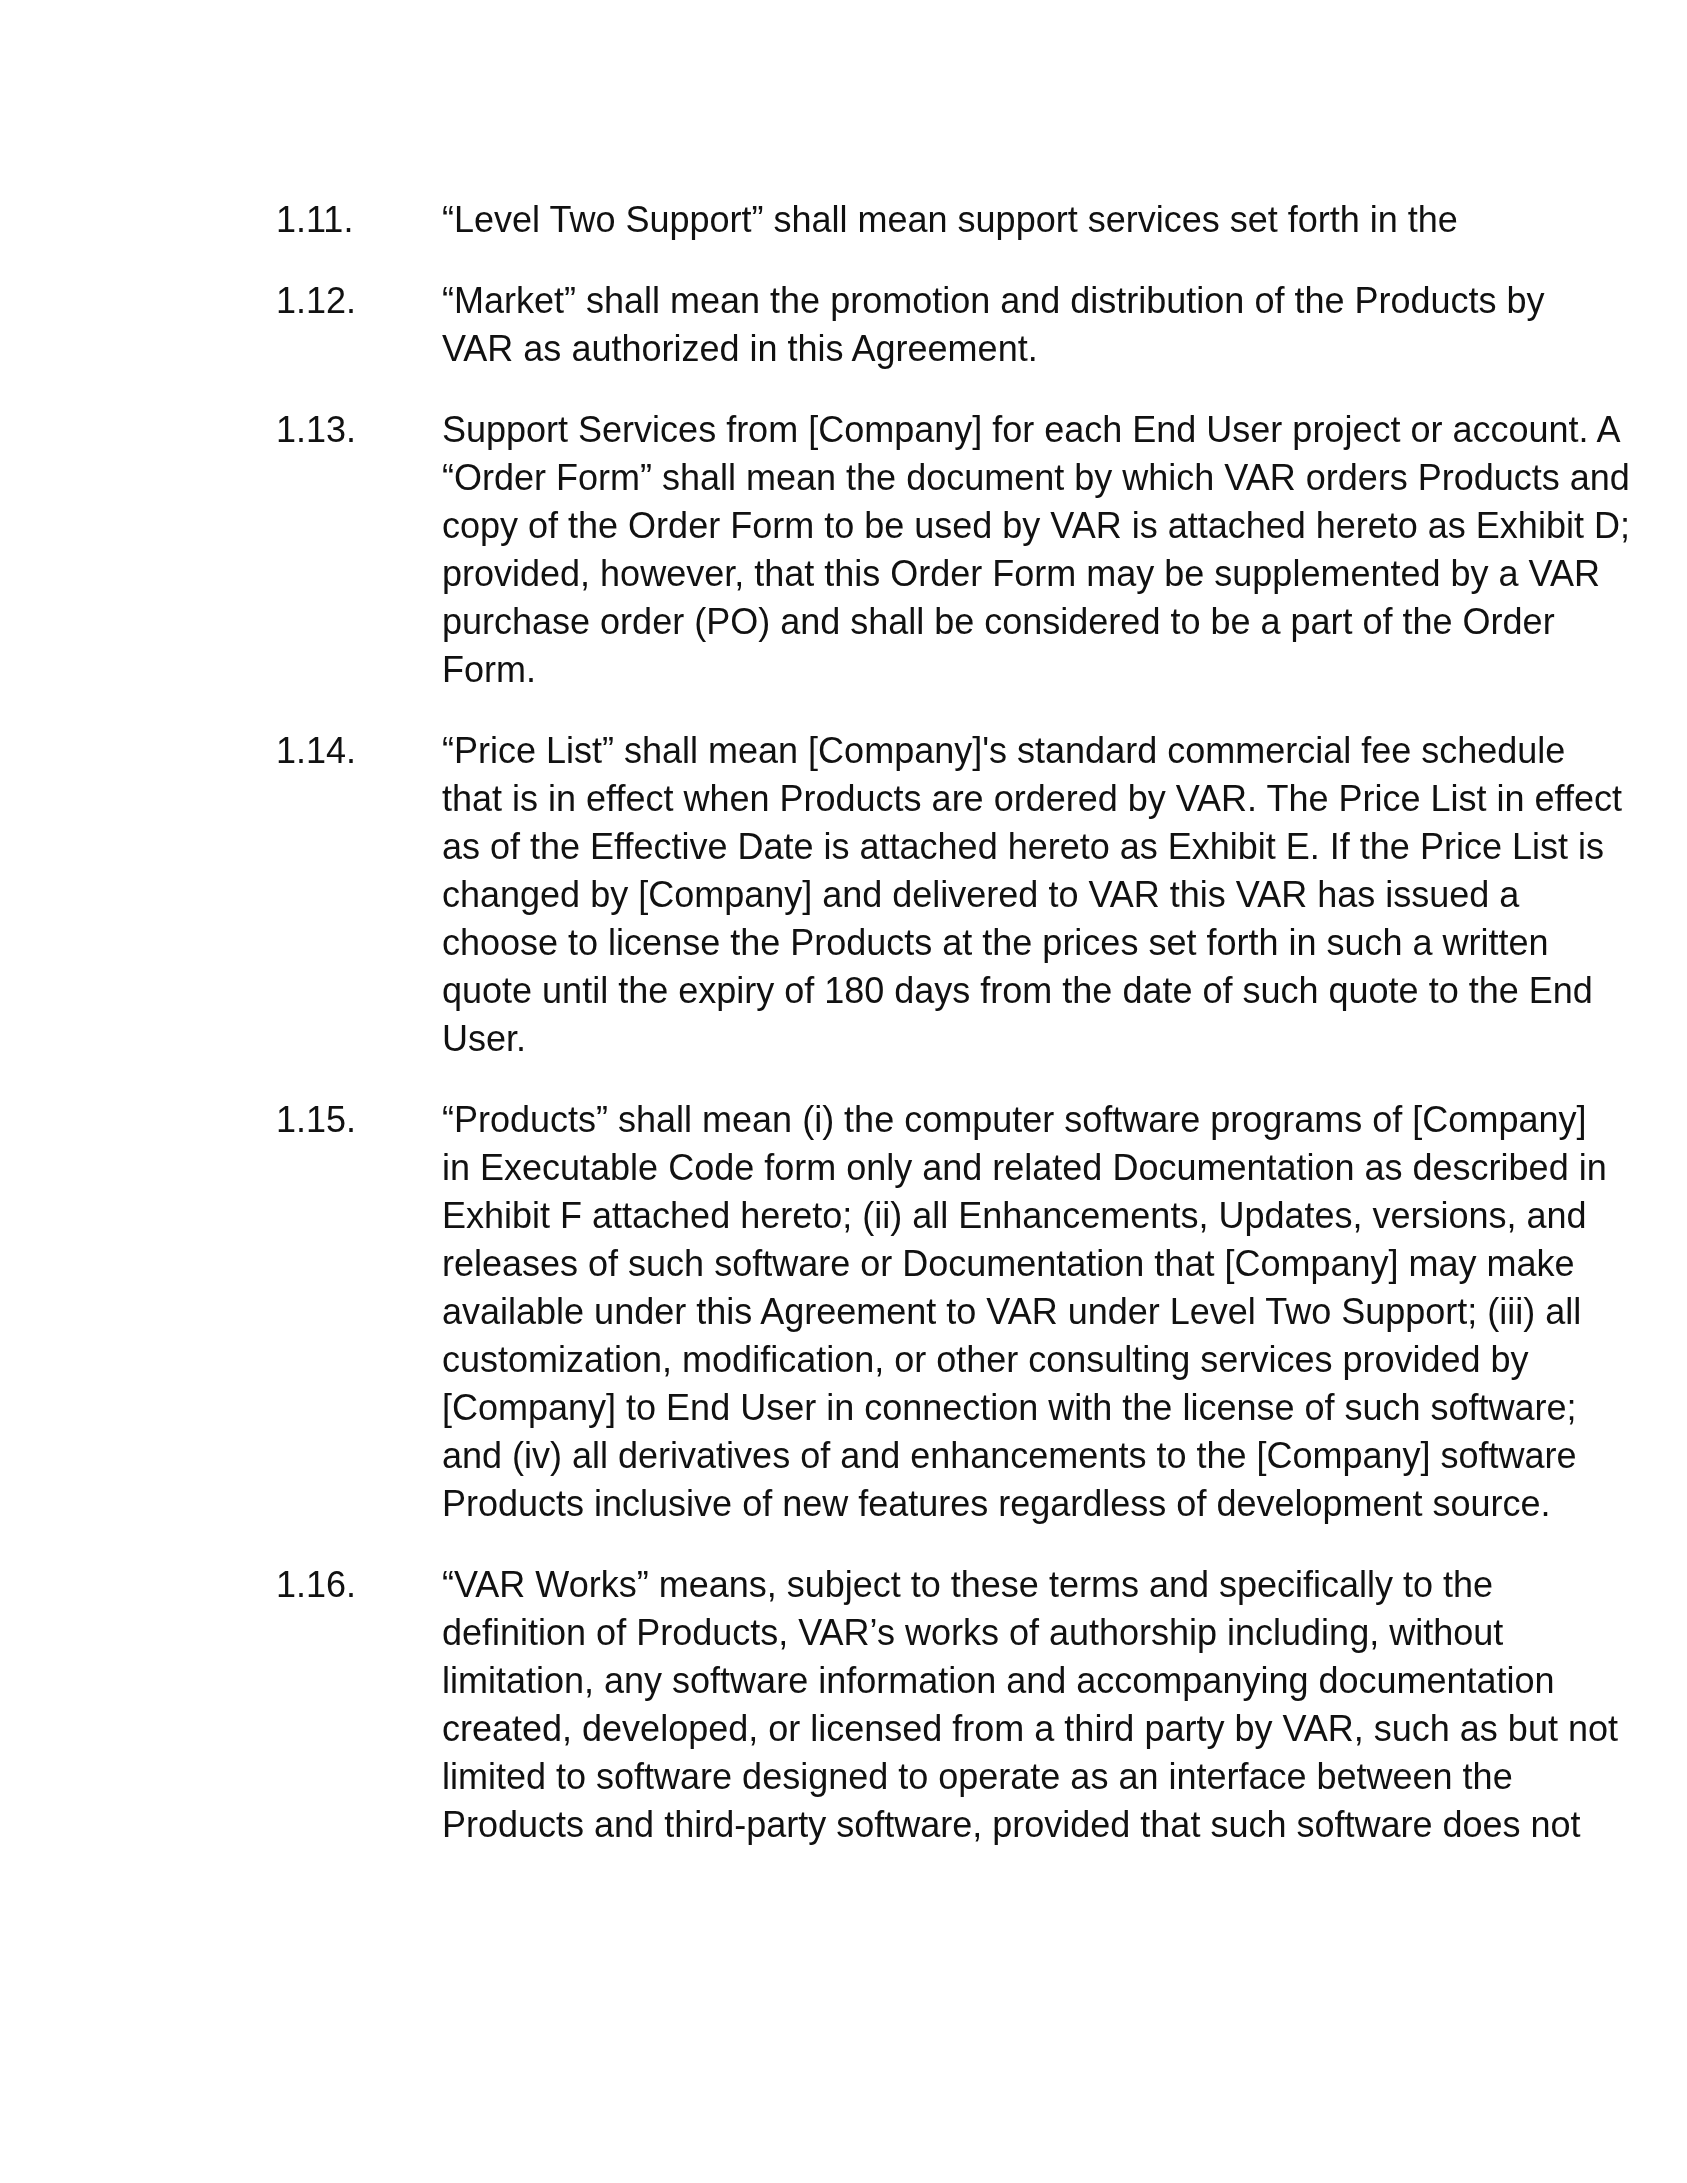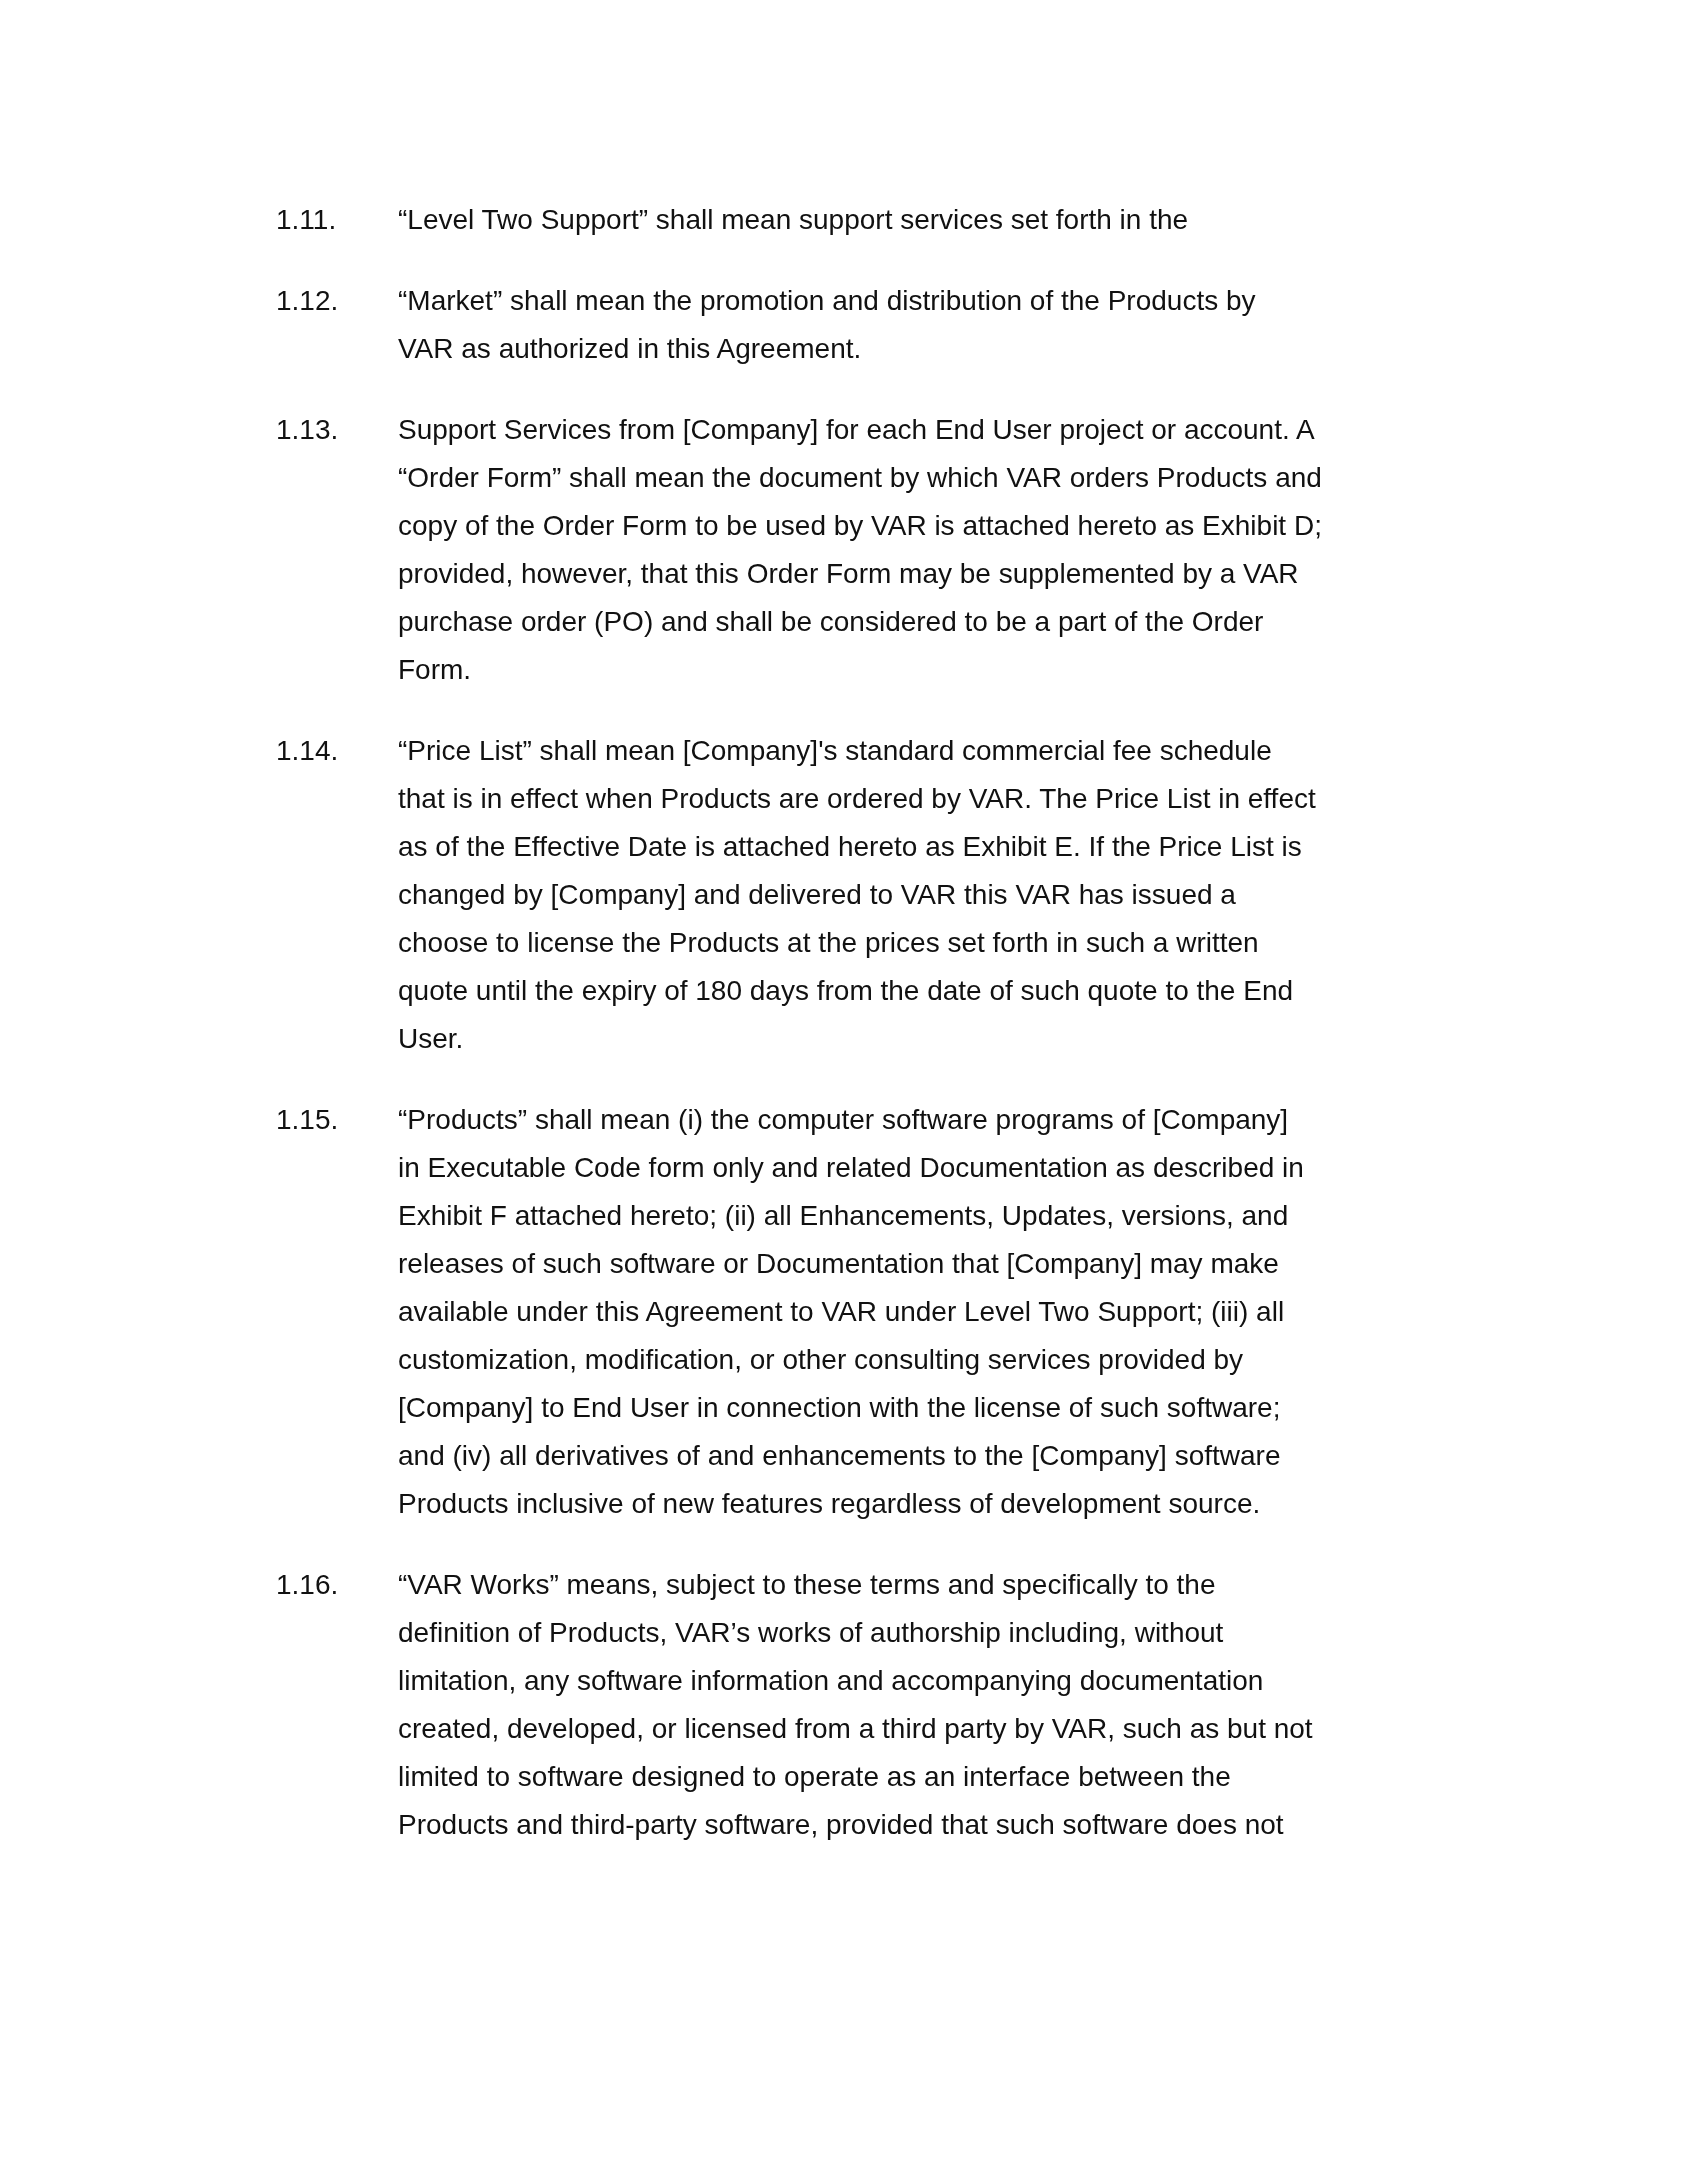--- a/index.html
+++ b/index.html
@@ -3,34 +3,34 @@
   <meta charset="utf-8">
   <style>
     html, body { margin: 0; padding: 0; background: #ffffff; }
     body { width: 1687px; height: 2183px; position: relative; overflow: hidden; }
     .page {
       position: absolute;
       left: 276px;
       top: 196px;
       width: 1211px;
       font-family: "Liberation Sans", sans-serif;
-      font-size: 28px;
+      font-size: 36px;
       line-height: 48px;
       color: #111111;
     }
     .clause {
       display: flex;
       align-items: flex-start;
       margin-bottom: 33px;
     }
     .num {
       flex: 0 0 122px;
       white-space: nowrap;
     }
-    .body { flex: 1 1 auto; }
+    .body { flex: 1 1 auto; margin-left: 44px; }
     .line { display: block; white-space: nowrap; }
   </style>
 </head>
 <body>
 
 <div class="page">
 
   <div class="clause">
     <div class="num">1.11.</div>
     <div class="body">

